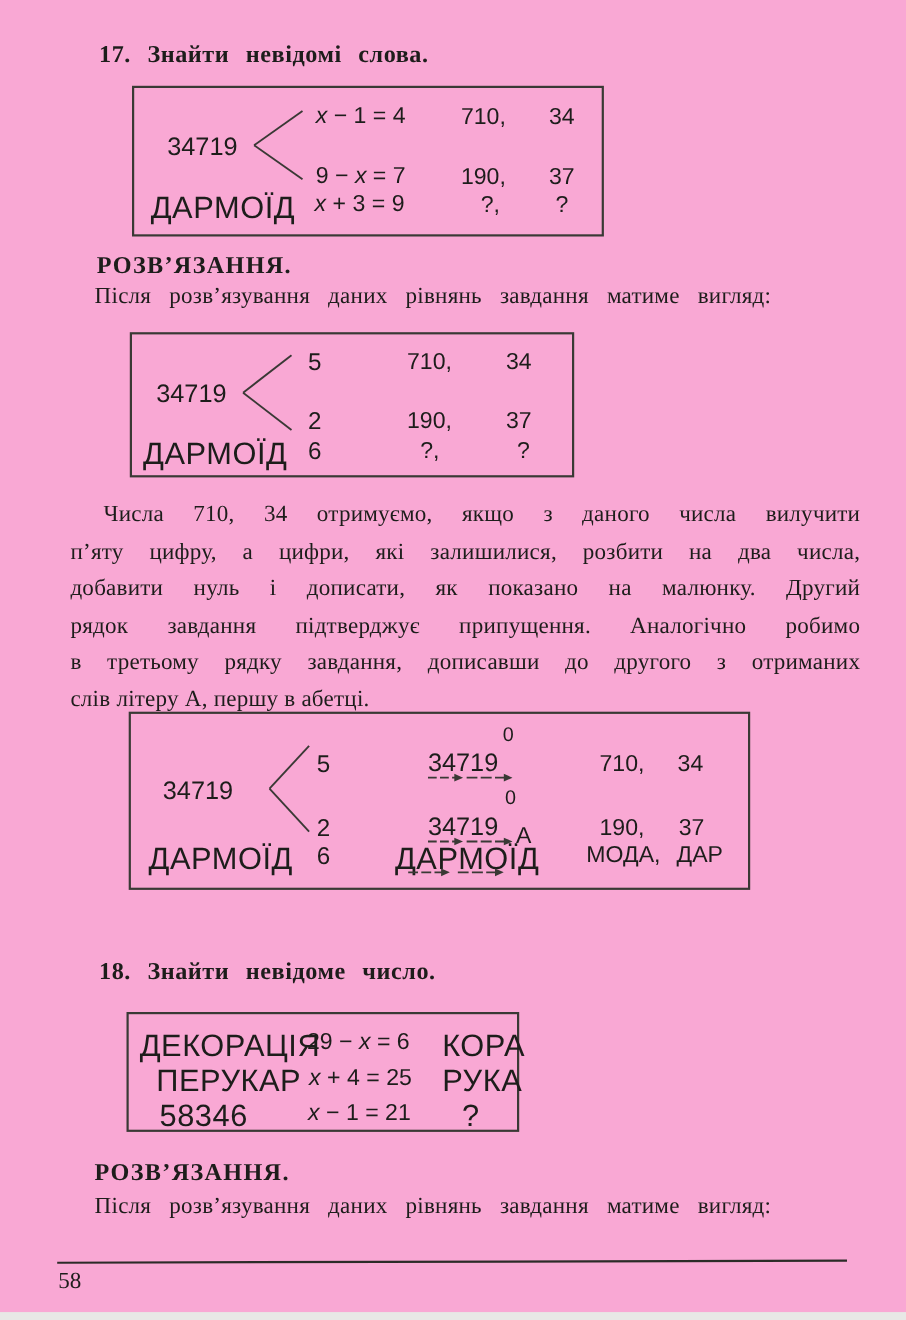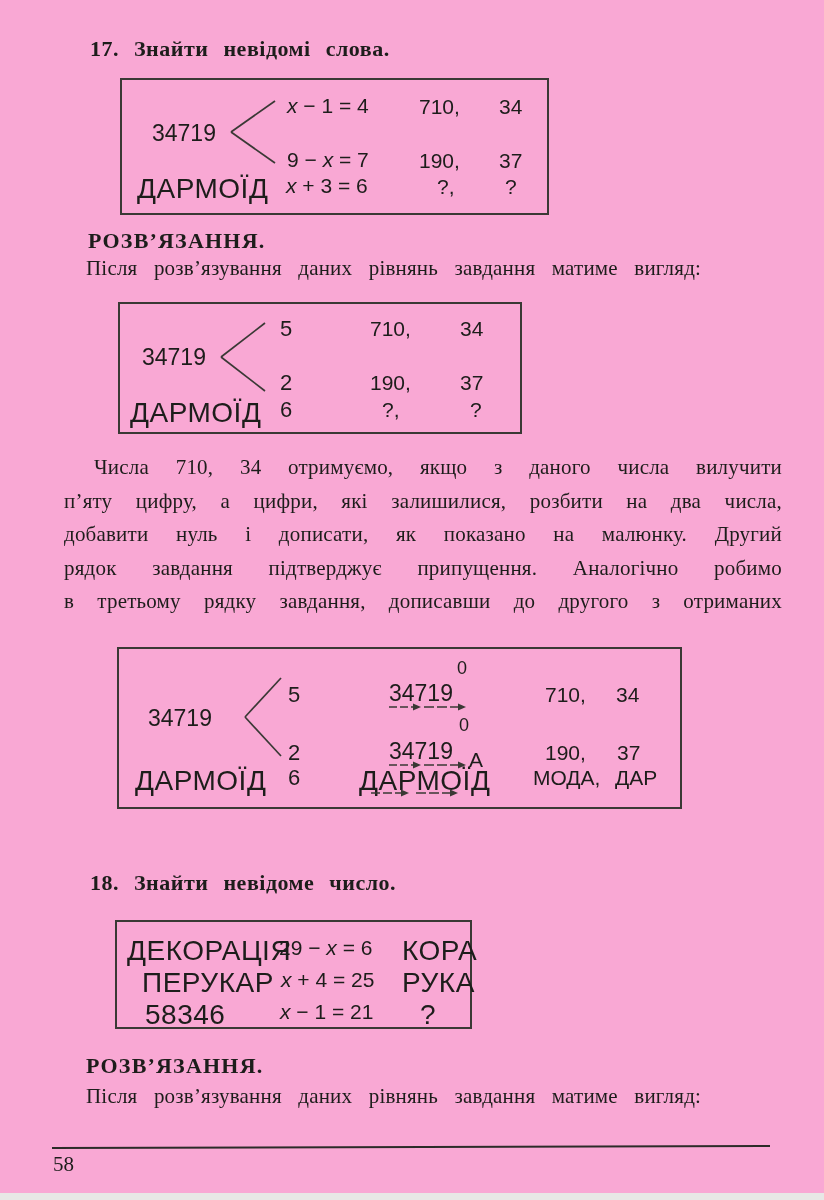--- a/index.html
+++ b/index.html
@@ -44,21 +44,21 @@
       <line x1="1" y1="32" x2="45" y2="1" stroke="#3a3935" stroke-width="1.7"></line>
       <line x1="1" y1="32" x2="45" y2="63" stroke="#3a3935" stroke-width="1.7"></line>
     </svg>
     <span class="abs sans eq" style="left:165px;top:14px;"><span></span><span class="x">x</span><span> − 1 = 4</span></span>
     <span class="abs sans numcell" style="left:297px;top:15px;">710,</span>
     <span class="abs sans numcell" style="left:377px;top:15px;">34</span>
     <span class="abs sans eq" style="left:165px;top:68px;"><span>9 − </span><span class="x">x</span><span> = 7</span></span>
     <span class="abs sans numcell" style="left:297px;top:69px;">190,</span>
     <span class="abs sans numcell" style="left:377px;top:69px;">37</span>
     <span class="abs sans word" style="left:15px;top:93px;">ДАРМОЇД</span>
-    <span class="abs sans eq" style="left:164px;top:94px;"><span></span><span class="x">x</span><span> + 3 = 6</span></span>
+    <span class="abs sans eq" style="left:164px;top:94px;"><span></span><span class="x">x</span><span> + 3 = 9</span></span>
     <span class="abs sans numcell" style="left:315px;top:95px;">?,</span>
     <span class="abs sans numcell" style="left:383px;top:95px;">?</span>
   </div>
 
   <div class="abs subhead" style="left:88px;top:228px;">РОЗВ’ЯЗАННЯ.</div>
   <div class="abs bodyline" style="left:86px;top:256px;">Після розв’язування даних рівнянь завдання матиме вигляд:</div>
 
   <div class="box" style="left:118px;top:302px;width:400px;height:128px;">
     <span class="abs sans src" style="left:22px;top:40px;">34719</span>
     <svg class="branch" style="left:100px;top:18px;" width="46" height="70">
@@ -76,20 +76,21 @@
     <span class="abs sans numcell" style="left:262px;top:94px;">?,</span>
     <span class="abs sans numcell" style="left:350px;top:94px;">?</span>
   </div>
 
   <div class="para">
     <div class="pl first">Числа 710, 34 отримуємо, якщо з даного числа вилучити</div>
     <div class="pl">п’яту цифру, а цифри, які залишилися, розбити на два числа,</div>
     <div class="pl">добавити нуль і дописати, як показано на малюнку. Другий</div>
     <div class="pl">рядок завдання підтверджує припущення. Аналогічно робимо</div>
     <div class="pl">в третьому рядку завдання, дописавши до другого з отриманих</div>
+    <div class="pl last">слів літеру А, першу в абетці.</div>
   </div>
 
   <div class="box" style="left:117px;top:647px;width:561px;height:158px;">
     <span class="abs sans src" style="left:29px;top:56px;">34719</span>
     <svg class="branch" style="left:125px;top:28px;" width="38" height="80">
       <line x1="1" y1="40" x2="37" y2="1" stroke="#3a3935" stroke-width="1.7"></line>
       <line x1="1" y1="40" x2="37" y2="79" stroke="#3a3935" stroke-width="1.7"></line>
     </svg>
     <span class="abs sans word" style="left:16px;top:116px;">ДАРМОЇД</span>
 

